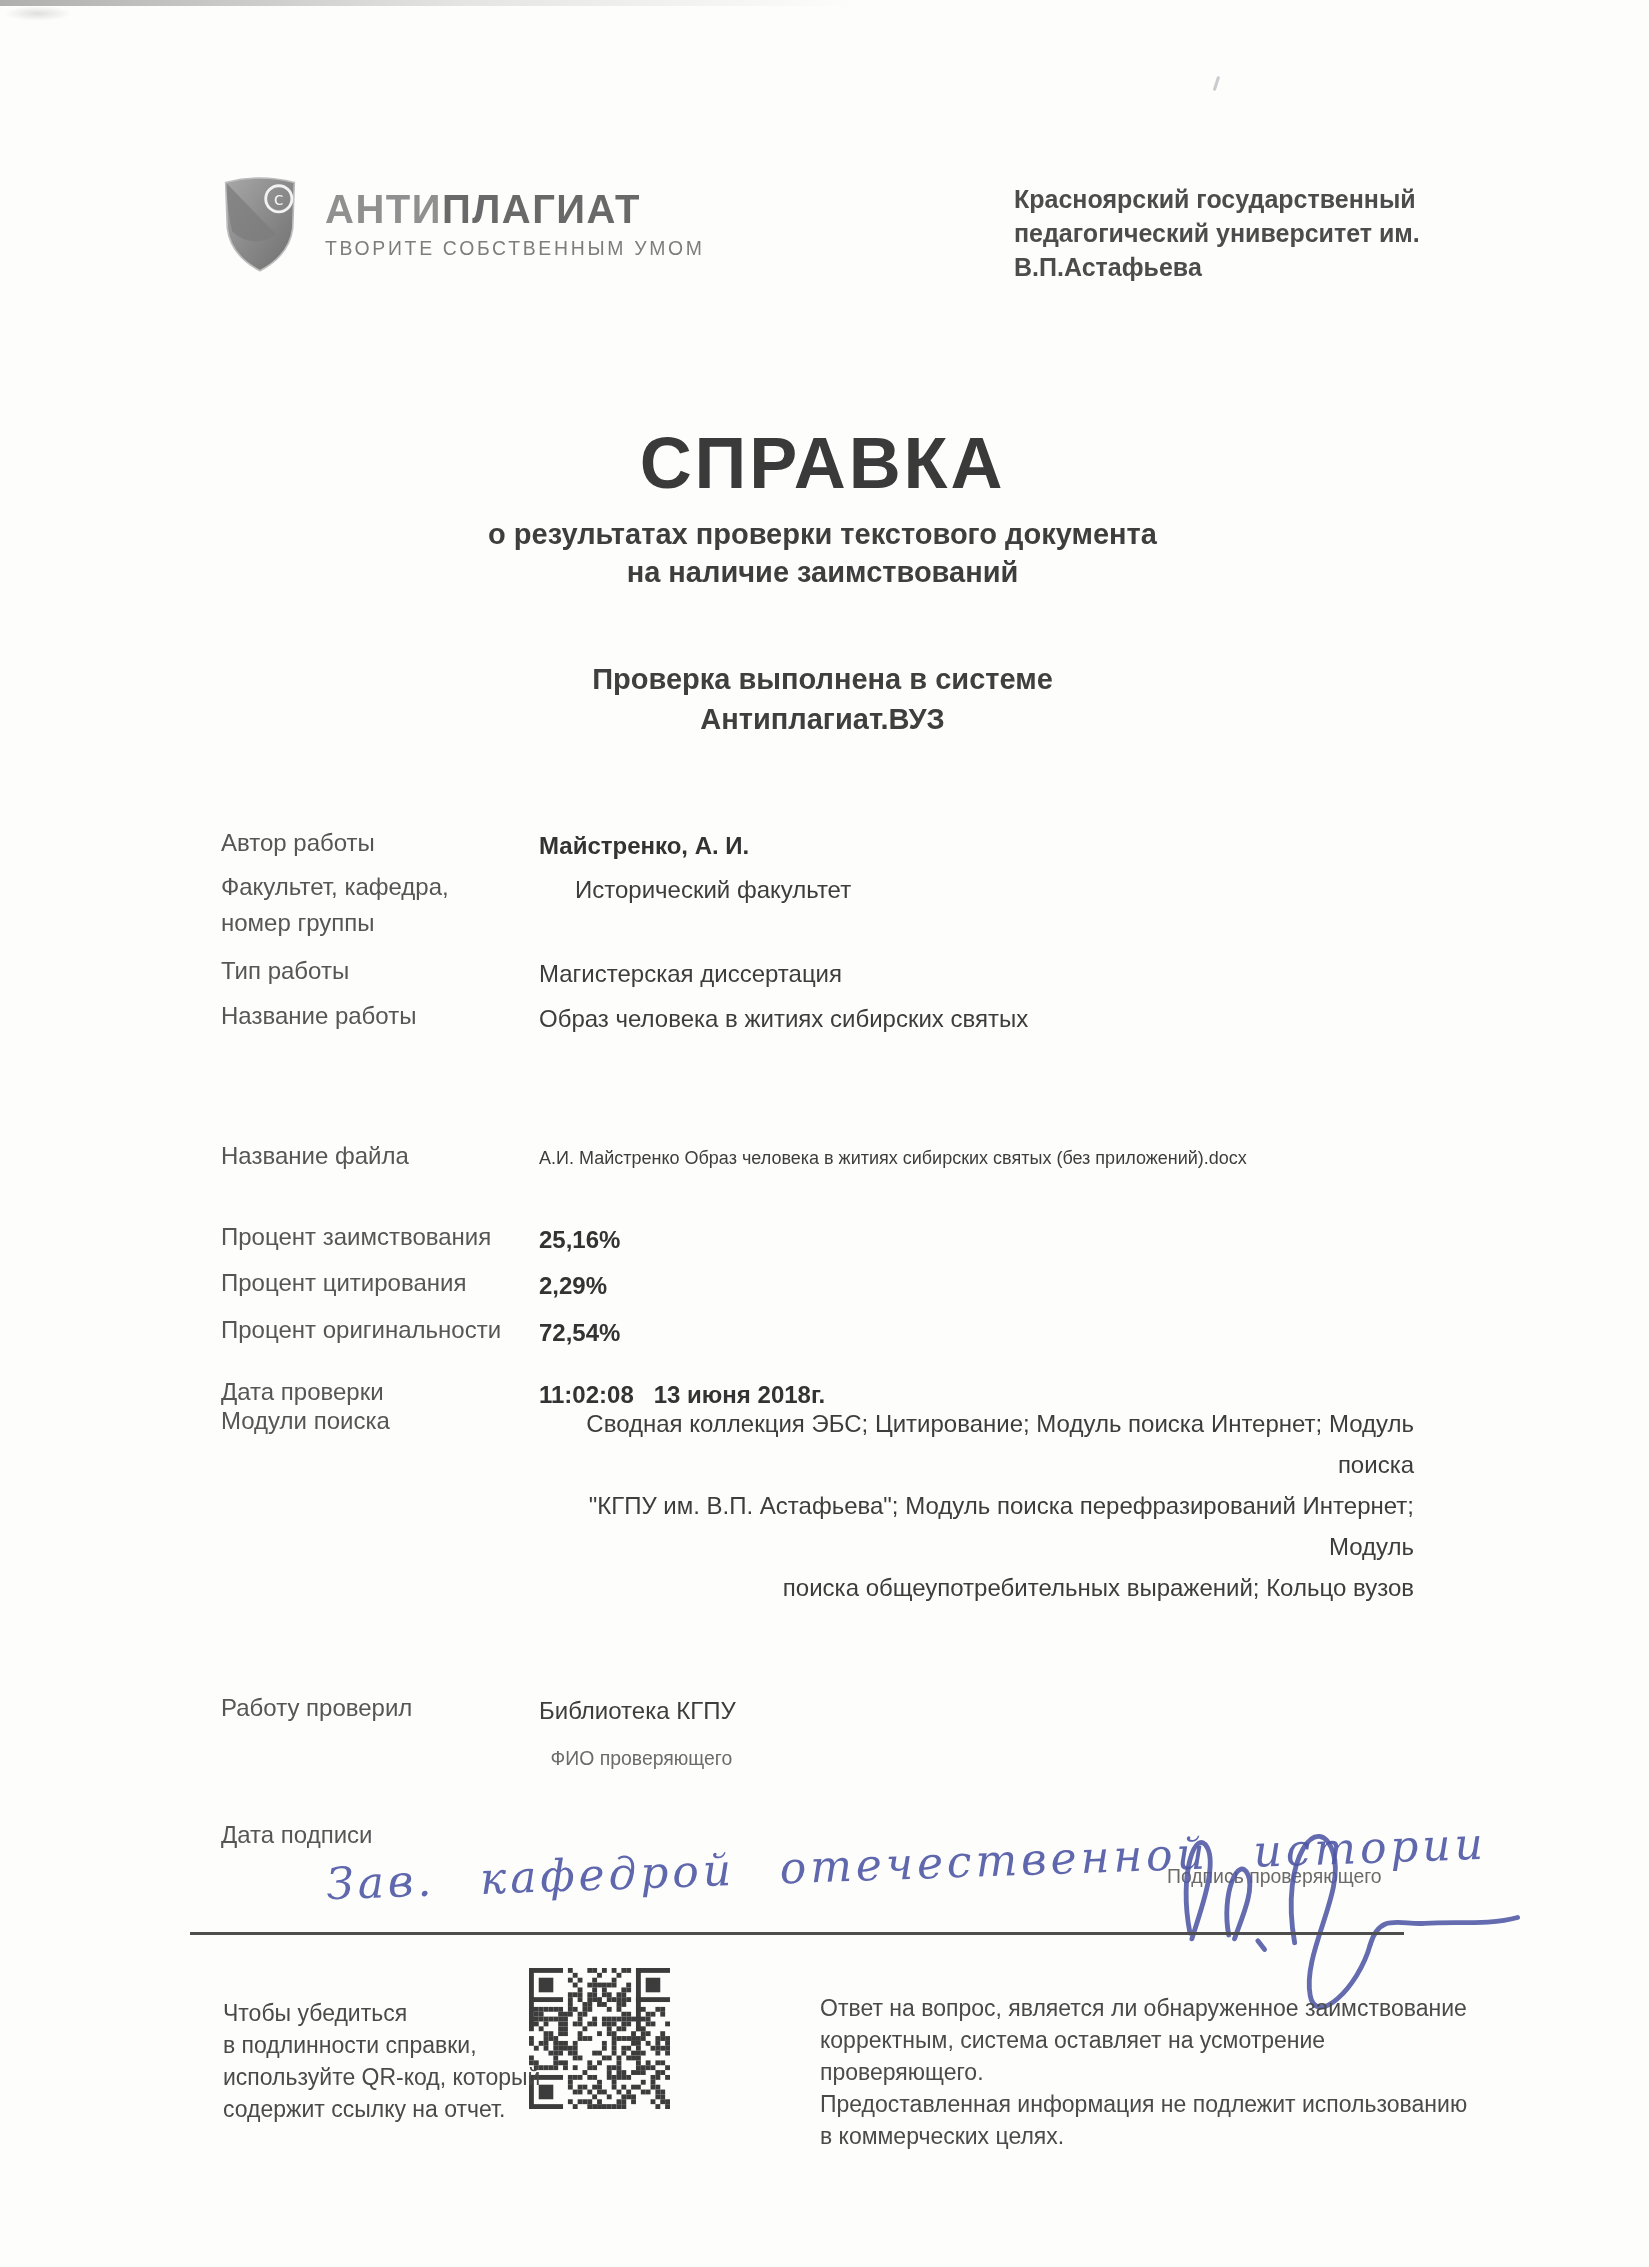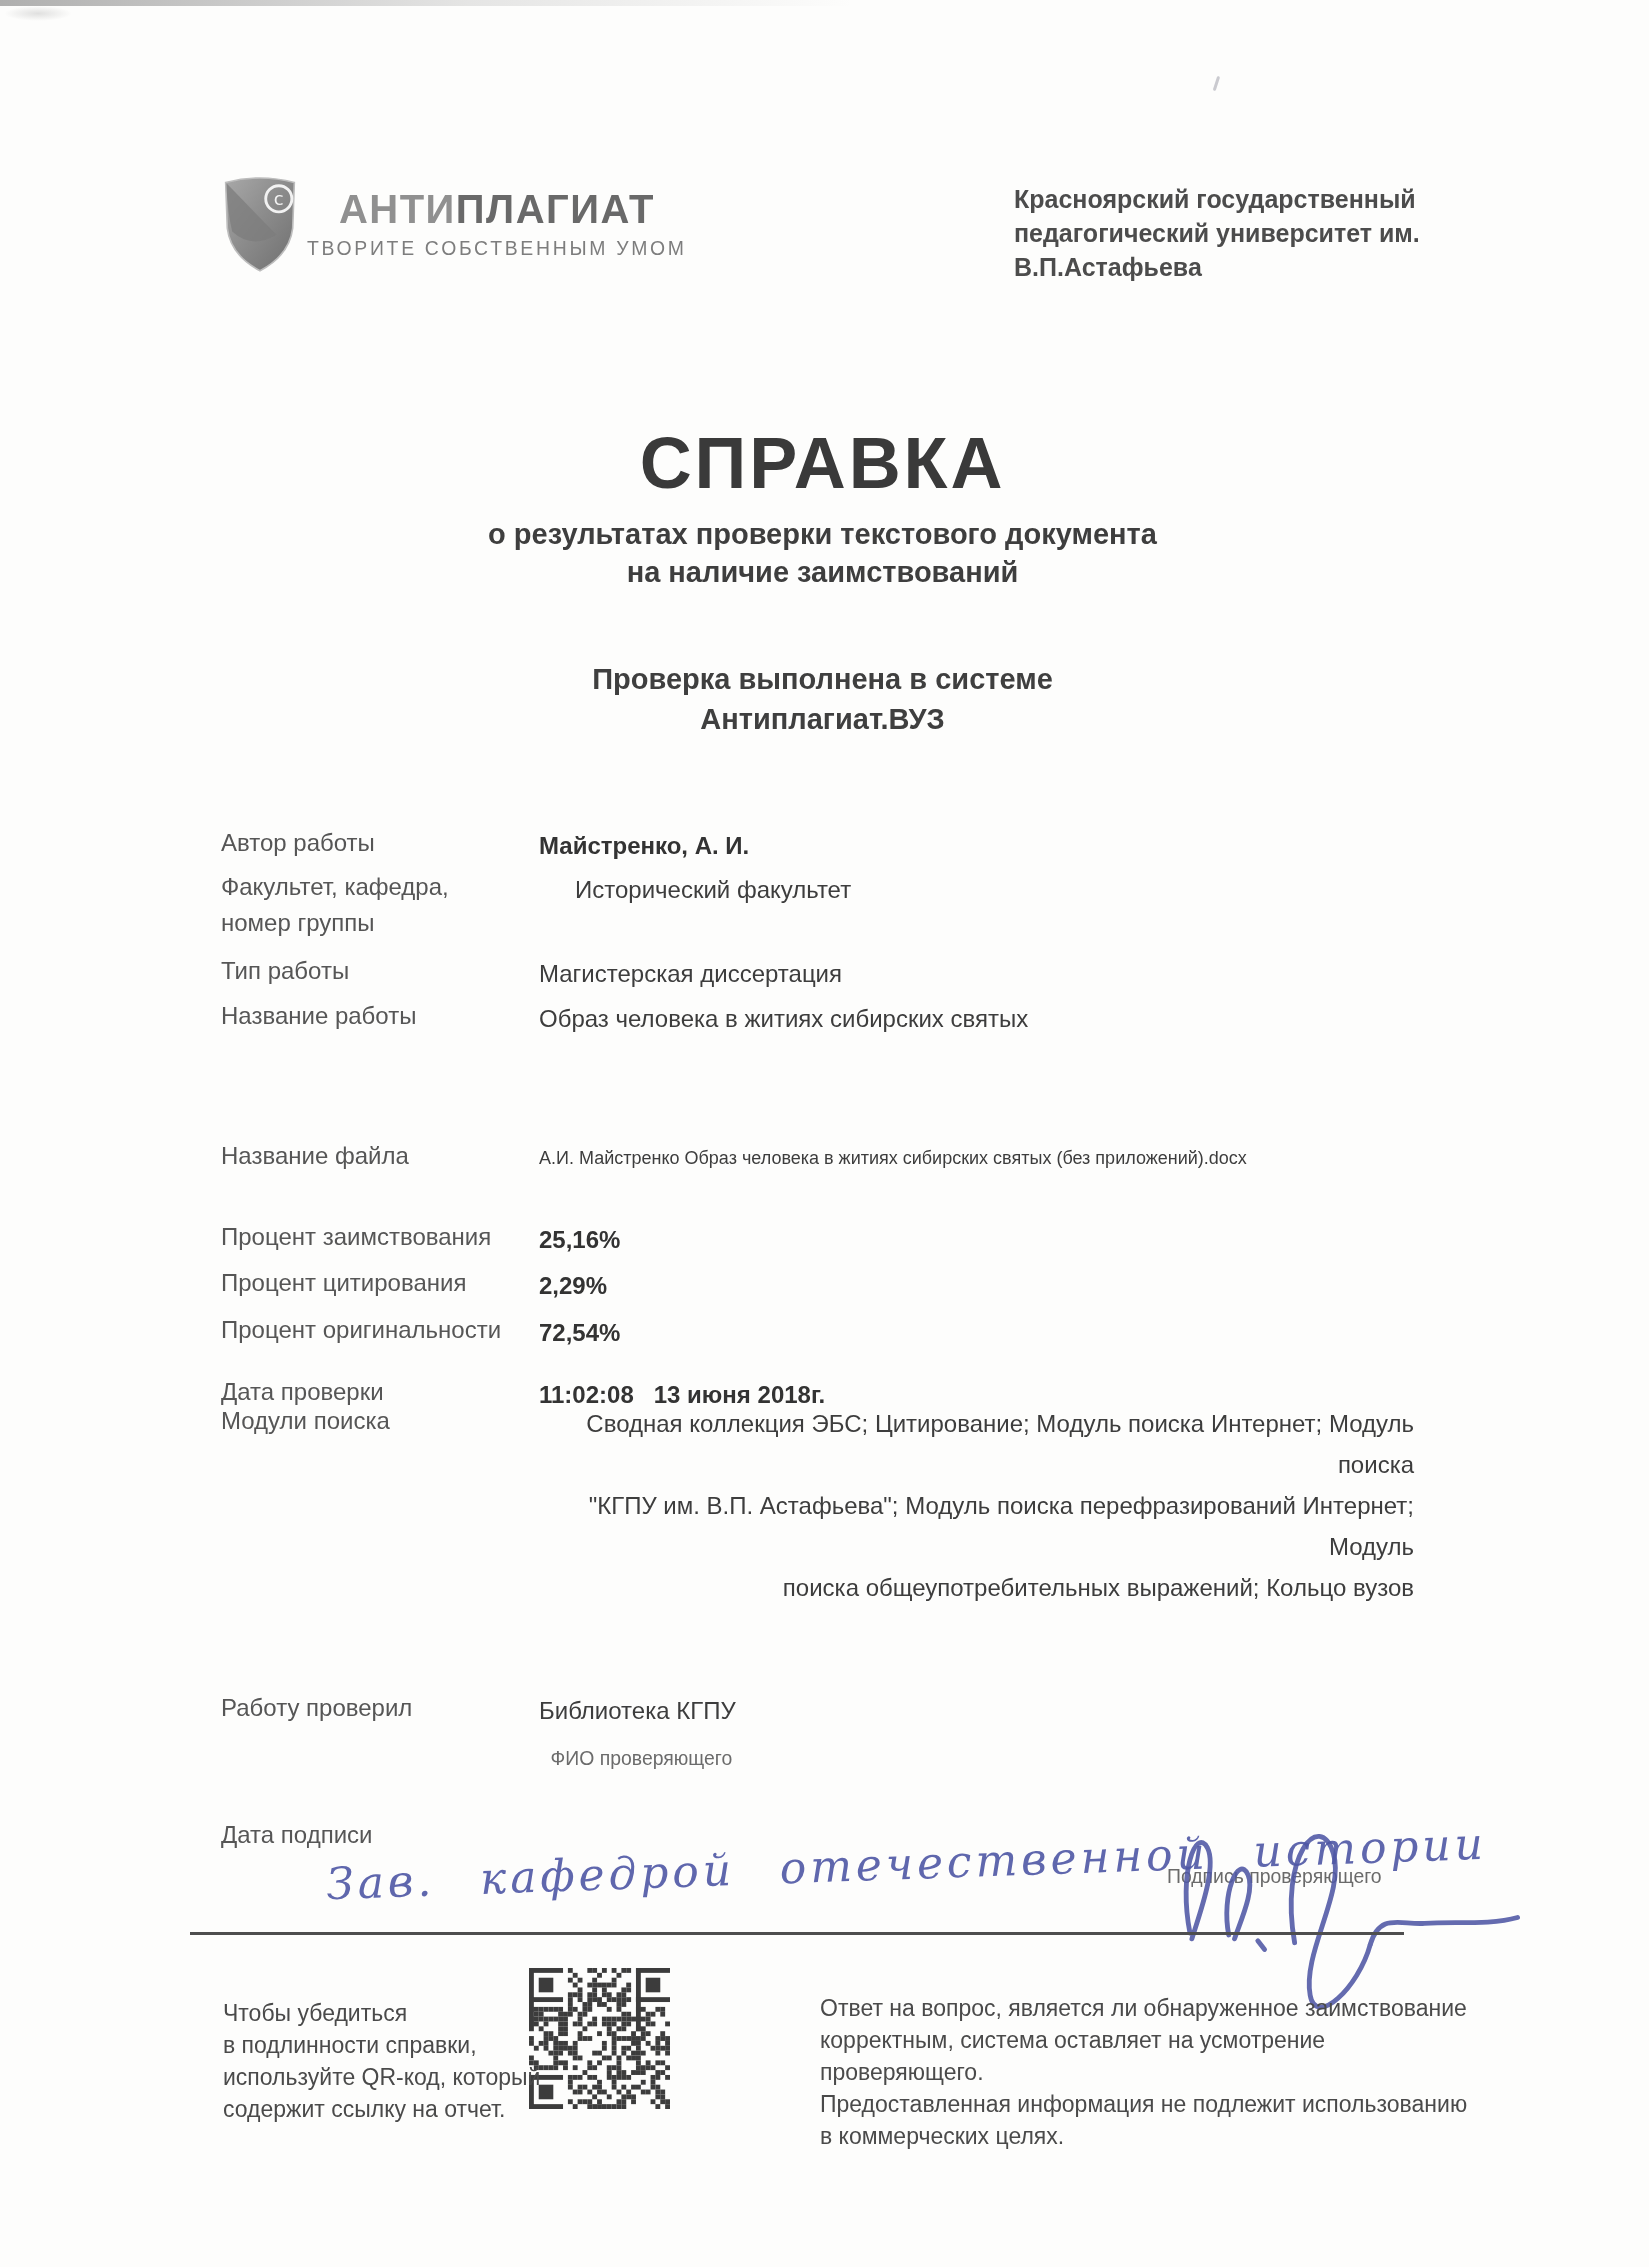--- a/index.html
+++ b/index.html
@@ -12,21 +12,21 @@
   .top-smudge{position:absolute;left:0;top:0;width:854px;height:5.8px;
     background:linear-gradient(90deg,rgba(80,80,80,.45),rgba(120,120,120,.18) 55%,rgba(150,150,150,0));}
   .corner-smudge{position:absolute;left:3.9px;top:5.8px;width:68px;height:15.5px;border-radius:50%;
     background:radial-gradient(ellipse at center,rgba(120,120,120,.22),rgba(120,120,120,0) 70%);}
   .stray-mark{position:absolute;left:1215px;top:76px;width:2.9px;height:14.6px;border-radius:1.9px;
     background:rgba(125,125,140,.40);transform:rotate(18deg);}
 
   
   .logo{position:absolute;left:219px;top:171px;display:flex;}
   .logo-shield{width:82px;height:103px;flex:none;}
-  .brand{margin-left:6px;text-align:center;}
+  .brand{margin-left:24px;}
   .brand-name{font-size:40px;font-weight:bold;letter-spacing:1.5px;margin-top:17.5px;line-height:1;}
   .brand-anti{color:#909090;}
   .brand-plag{color:#696969;}
   .brand-tagline{font-size:19.4px;color:#7d7d7d;letter-spacing:2.7px;margin-top:8.7px;}
 
   .university{position:absolute;left:1014px;top:182px;width:427px;font-size:25px;font-weight:bold;
     line-height:34px;color:#4c4c4c;white-space:pre-line;}
 
   .title-block{position:absolute;left:192px;top:427px;width:1261px;text-align:center;color:#3a3a3a;}
   .title-main{font-size:72px;font-weight:bold;letter-spacing:2.9px;line-height:1;}

